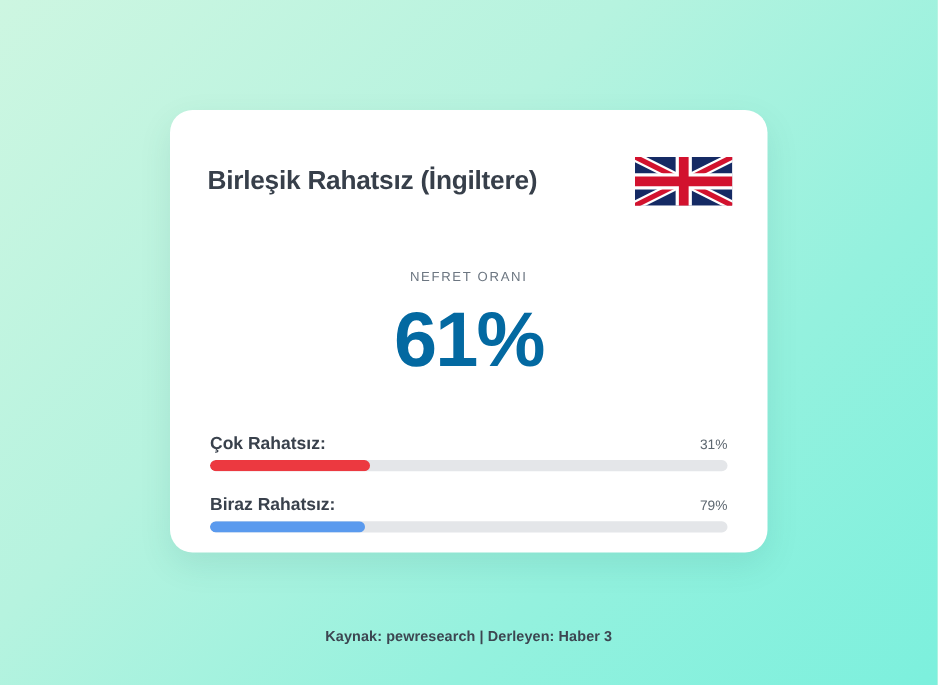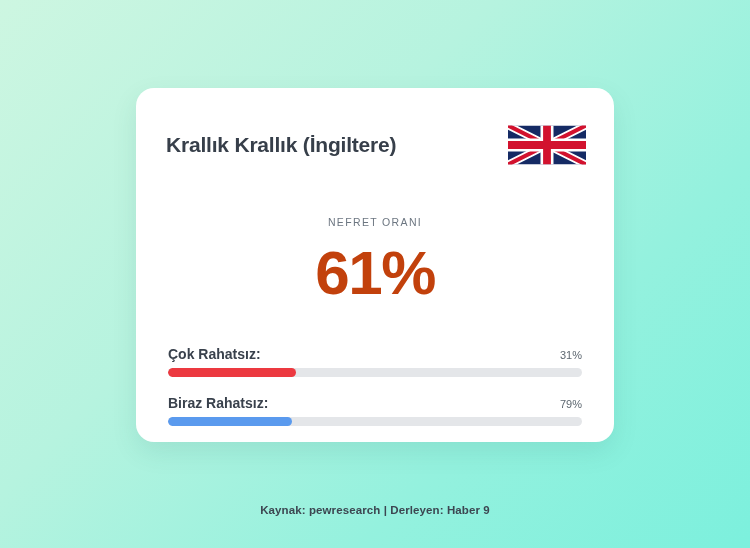--- a/index.html
+++ b/index.html
@@ -73,21 +73,21 @@
     font-size: 10.5px;
     font-weight: normal;
     color: #6c7681;
     letter-spacing: 1.35px;
     text-transform: uppercase;
   }
   .metric-value {
     margin-top: 14px;
     font-size: 62px;
     font-weight: bold;
-    color: #c2410c;
+    color: #0369a1;
     letter-spacing: -1.5px;
     line-height: 1;
   }
 
   
   .bars {
     position: absolute;
     left: 32px;
     right: 32px;
     top: 258px;
@@ -141,21 +141,21 @@
   }
 </style>
 </head>
 <body>
 
 <div class="stage">
 
   <div class="card">
 
     <div class="card-header">
-      <div class="country-title">Krallık Krallık (İngiltere)</div>
+      <div class="country-title">Birleşik Rahatsız (İngiltere)</div>
 
       <svg class="flag" viewBox="0 0 60 30">
         <clipPath id="ukclip">
             <rect width="60" height="30"></rect>
           </clipPath>
         <g clip-path="url(#ukclip)">
           <rect width="60" height="30" fill="#152a64"></rect>
           <path d="M0,0 L60,30 M60,0 L0,30" stroke="#ffffff" stroke-width="6"></path>
           <path d="M0,0 L60,30 M60,0 L0,30" stroke="#d2122e" stroke-width="3.2"></path>
           <path d="M30,0 V30 M0,15 H60" stroke="#ffffff" stroke-width="10"></path>
@@ -187,15 +187,15 @@
           <span class="bar-pct">79%</span>
         </div>
         <div class="bar-track">
           <div class="bar-fill fill-blue" style="width: 30%;"></div>
         </div>
       </div>
 
     </div>
   </div>
 
-  <div class="footer">Kaynak: pewresearch | Derleyen: Haber 9</div>
+  <div class="footer">Kaynak: pewresearch | Derleyen: Haber 3</div>
 
 </div>
 
 </body></html>

